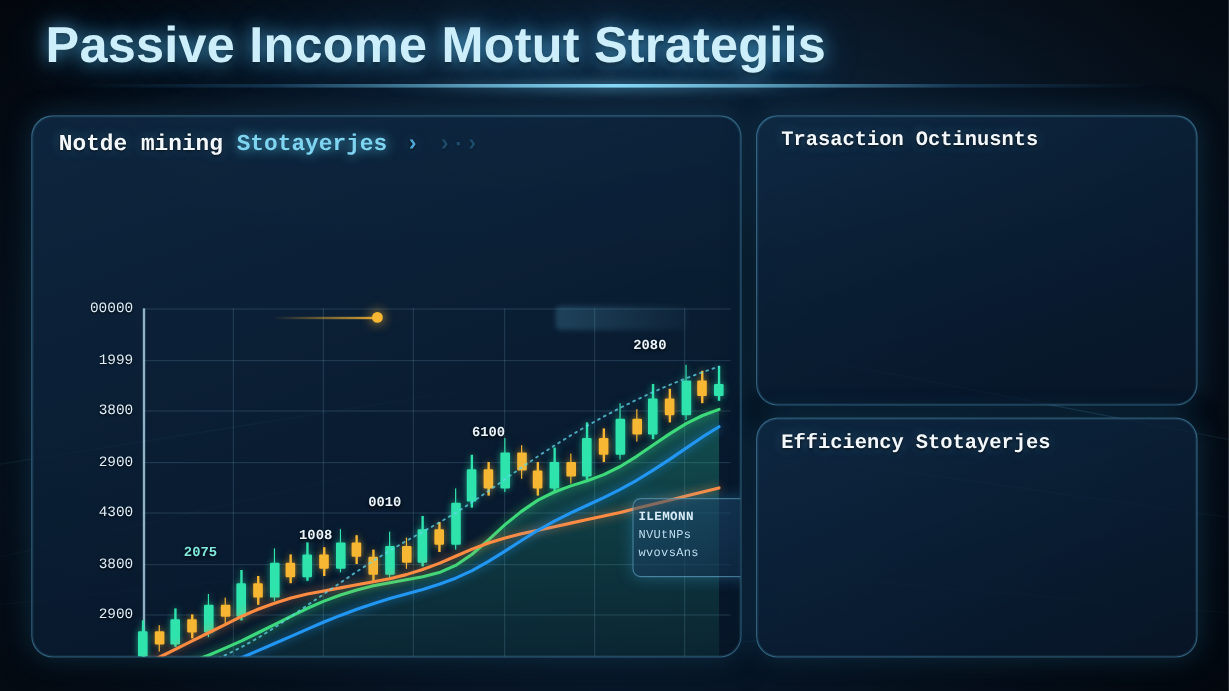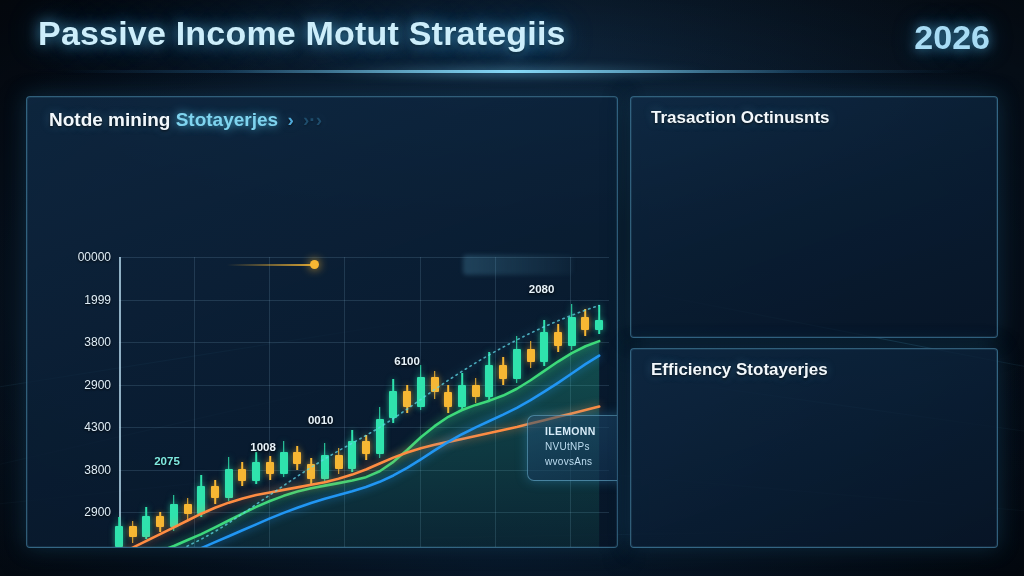--- a/index.html
+++ b/index.html
@@ -23,21 +23,21 @@
   .s5{ right:-4%; top:71%; width:38%; transform:rotate(8deg); opacity:.55;}
   .s6{ right:-8%; top:86%; width:50%; transform:rotate(5deg); opacity:.4;}
   .s7{ left:12%; top:93%; width:76%; transform:rotate(-1deg); opacity:.3;}
   .vign { position:absolute; inset:0;
           background:radial-gradient(ellipse 80% 75% at 50% 50%, transparent 55%, rgba(0,0,0,0.55) 100%); }
 
   
   .header { position:absolute; left:0; top:0; width:1024px; height:88px; }
   .title {
     position:absolute; left:38px; top:14px;
-    font-size:34px; font-weight:bold; letter-spacing:.2px;
+    font-size:42px; font-weight:bold; letter-spacing:.2px;
     color:#cdeefb;
     text-shadow:0 0 14px rgba(90,190,240,.75), 0 0 32px rgba(50,150,220,.45), 0 2px 3px rgba(0,0,0,.7);
     white-space:nowrap;
   }
   .year {
     position:absolute; right:34px; top:18px;
     font-size:34px; font-weight:bold; color:#a8dcf5;
     text-shadow:0 0 12px rgba(90,190,240,.7), 0 0 26px rgba(40,140,210,.4);
   }
   .hdr-glow {
@@ -46,25 +46,26 @@
     filter:blur(.6px);
   }
   .hdr-glow2 {
     position:absolute; left:30%; top:64px; width:40%; height:16px;
     background:radial-gradient(ellipse at 50% 50%, rgba(120,215,255,.40), transparent 70%);
     filter:blur(4px);
   }
 
   
   .panel {
-    position:absolute; border-radius:4px;
+    position:absolute; border-radius:18px;
     background:linear-gradient(160deg, rgba(16,44,72,0.80) 0%, rgba(10,30,52,0.88) 55%, rgba(8,22,40,0.92) 100%);
     border:1px solid rgba(110,200,240,0.40);
     box-shadow:0 0 0 1px rgba(130,215,250,.10) inset, 0 0 22px rgba(40,130,190,.30), 0 6px 26px rgba(0,0,0,.55);
     overflow:hidden;
+    font-family:Liberation Mono, monospace;
   }
   #panel-main  { left:26px;  top:96px;  width:592px; height:452px; }
   #panel-line  { left:630px; top:96px;  width:368px; height:242px; }
   #panel-bars  { left:630px; top:348px; width:368px; height:200px; }
 
   .panel-title {
     position:absolute; left:22px; top:12px;
     font-size:19px; font-weight:bold; color:#f2f8fc;
     text-shadow:0 1px 3px rgba(0,0,0,.8), 0 0 10px rgba(120,200,240,.35);
     white-space:nowrap;
@@ -133,21 +134,21 @@
     filter:blur(2px); border-radius:4px;
   }
 
   
   .legend-box {
     position:absolute; left:500px; top:318px; width:106px; height:66px;
     border-radius:7px;
     background:linear-gradient(160deg, rgba(34,84,120,.55), rgba(18,48,78,.62));
     border:1px solid rgba(130,210,245,.45);
     box-shadow:0 0 12px rgba(60,160,215,.35);
-    padding:8px 17px;
+    padding:8px 4px;
   }
   .legend-box div {
     font-size:10px; color:#bcdcef; line-height:15px;
     filter:blur(.5px); letter-spacing:.3px; white-space:nowrap;
   }
   .legend-box div:first-child { color:#d8ecf8; font-weight:bold; font-size:10.5px; }
 </style>
 </head>
 <body>
 
@@ -157,21 +158,20 @@
     <div class="streak s3"></div>
   <div class="streak s4"></div>
     <div class="streak s5"></div>
     <div class="streak s6"></div>
   <div class="streak s7"></div>
 </div>
 <div class="vign"></div>
 
 <div class="header">
   <div class="title">Passive Income Motut Strategiis</div>
-  <div class="year">2026</div>
   <div class="hdr-glow2"></div>
   <div class="hdr-glow"></div>
 </div>
 
 <div class="panel" id="panel-main">
   <div class="panel-title">
     <span>Notde mining</span>
     <span class="sub">Stotayerjes</span>
     <span class="chev">›</span>
     <span class="chev dim">›·›</span>

